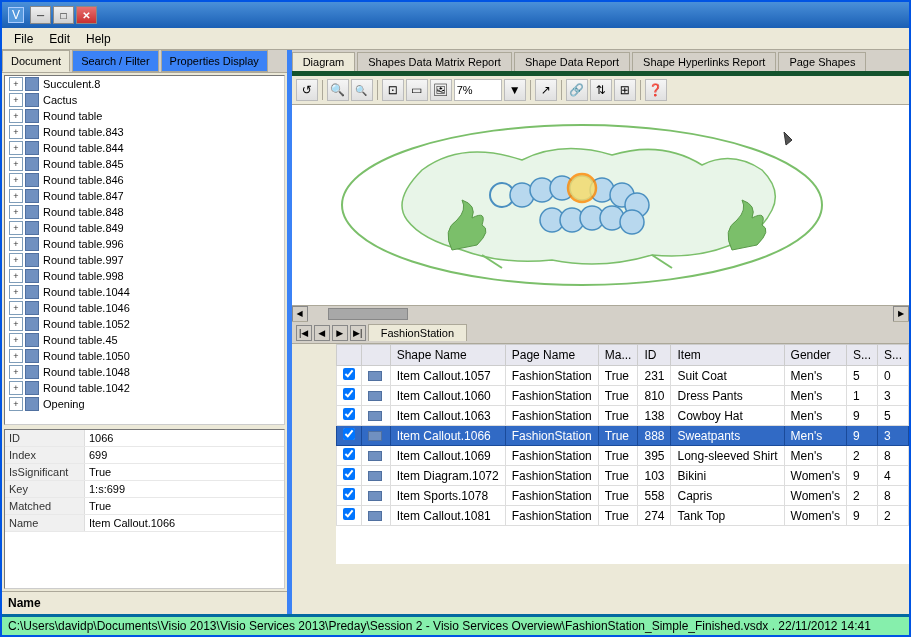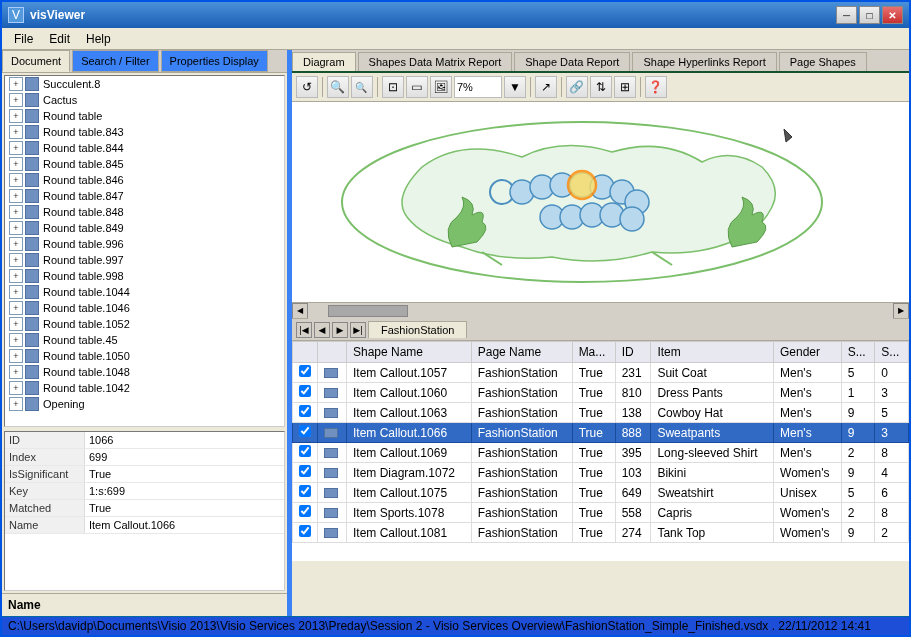--- a/index.html
+++ b/index.html
@@ -33,68 +33,67 @@
 
     .properties-area { height: 160px; border: 1px inset #ccc; margin: 2px; overflow-y: auto; background: white; }
     .prop-row { display: flex; border-bottom: 1px solid #e8e8e8; }
     .prop-key { width: 80px; padding: 2px 4px; background: #f0f0f0; border-right: 1px solid #ddd; font-size: 11px; color: #333; flex-shrink: 0; }
     .prop-val { padding: 2px 4px; font-size: 11px; color: #000; }
 
     .prop-name-section { padding: 4px 6px; font-weight: bold; font-size: 12px; background: #ece9d8; border-top: 1px solid #aca899; }
 
     
     .right-panel { flex: 1; display: flex; flex-direction: column; }
-    .right-tabs { display: flex; border-bottom: 2px solid #14532d; background: #d4d0c8; padding-top: 2px; }
+    .right-tabs { display: flex; border-bottom: 5px solid #14532d; background: #d4d0c8; padding-top: 2px; }
     .right-tab { padding: 3px 10px; cursor: pointer; border: 1px solid #aca899; background: #d4d0c8; font-size: 11px; margin-right: 2px; border-bottom: none; }
     .right-tab.active { background: #ece9d8; }
 
     .toolbar { background: #ece9d8; display: flex; align-items: center; padding: 3px 4px; gap: 2px; border-bottom: 1px solid #aca899; }
     .tb-btn { width: 22px; height: 22px; background: linear-gradient(to bottom, #f5f5f5, #e0e0e0); border: 1px solid #bbb; display: flex; align-items: center; justify-content: center; cursor: pointer; font-size: 12px; }
     .tb-sep { width: 1px; height: 20px; background: #aca899; margin: 0 2px; }
     .zoom-combo { width: 48px; height: 22px; border: 1px solid #bbb; font-size: 11px; padding: 0 2px; }
 
     .diagram-area { flex: 1; background: white; overflow: hidden; position: relative; }
 
     
     .page-tabs-bar { background: #d4d0c8; display: flex; align-items: center; padding: 2px 4px; border-top: 1px solid #aca899; border-bottom: 1px solid #aca899; }
     .page-nav-btn { width: 16px; height: 16px; background: #d4d0c8; border: 1px solid #888; display: flex; align-items: center; justify-content: center; cursor: pointer; font-size: 9px; margin-right: 2px; }
     .page-tab { padding: 2px 12px; background: #ece9d8; border: 1px solid #aca899; cursor: pointer; font-size: 11px; border-bottom: none; }
 
     
-    .data-table-area { flex: 1; overflow-y: auto; background: white; }
+    .data-table-area { flex: 1; overflow-y: auto; background: white; margin-left: 44px; }
     .data-table { width: 100%; border-collapse: collapse; font-size: 11px; }
     .data-table th { background: #e8e8f0; border: 1px solid #ccc; padding: 3px 6px; text-align: left; position: sticky; top: 0; z-index: 1; font-weight: normal; white-space: nowrap; }
     .data-table td { border: 1px solid #ddd; padding: 2px 6px; white-space: nowrap; }
     .data-table tr.selected { background: #316ac5; color: white; }
     .data-table tr.selected td { border-color: #1a4a9a; }
     .row-check { width: 12px; height: 12px; }
     .row-icon { width: 14px; height: 10px; background: #7090c0; border: 1px solid #5070a0; display: inline-block; margin-right: 2px; vertical-align: middle; }
 
     
     ::-webkit-scrollbar { width: 16px; }
     ::-webkit-scrollbar-track { background: #d4d0c8; }
     ::-webkit-scrollbar-thumb { background: #a8a8a8; border: 1px solid #888; }
 
-    .status-bar { background: #1d4ed8; border-top: 1px solid #0369a1; padding: 2px 6px; font-size: 11px; display: flex; align-items: center; }
+    .status-bar { background: #86efac; border-top: 3px solid #0369a1; padding: 2px 6px; font-size: 11px; display: flex; align-items: center; }
 
     .horizontal-scroll { background: #d4d0c8; height: 16px; display: flex; align-items: center; border-top: 1px solid #aca899; }
     .h-scroll-btn { width: 16px; height: 16px; background: #d4d0c8; border: 1px solid #888; display: flex; align-items: center; justify-content: center; font-size: 8px; cursor: pointer; }
     .h-scroll-track { flex: 1; height: 16px; background: #d4d0c8; position: relative; }
     .h-scroll-thumb { position: absolute; left: 20px; top: 2px; width: 80px; height: 12px; background: #a8a8a8; border: 1px solid #888; }
   </style>
 </head>
 <body>
 
 <div class="window">
 
   <div class="title-bar">
     <div class="title-bar-icon">
       <span>V</span>
     </div>
-    <span class="title-bar-text">visViewer</span>
     <div class="title-bar-buttons">
       <div class="title-bar-btn">─</div>
       <div class="title-bar-btn">□</div>
       <div class="title-bar-btn close">✕</div>
     </div>
   </div>
 
   <div class="menu-bar">
     <span class="menu-item">File</span>
     <span class="menu-item">Edit</span>
@@ -412,32 +411,20 @@
     <td>True</td>
     <td>103</td>
     <td>Bikini</td>
     <td>Women's</td>
     <td>9</td>
     <td>4</td>
   </tr>
               <tr>
     <td><input type="checkbox" class="row-check" checked="" style=""></td>
     <td><span class="row-icon"></span></td>
-    <td>Item Callout.1075</td>
-    <td>FashionStation</td>
-    <td>True</td>
-    <td>649</td>
-    <td>Sweatshirt</td>
-    <td>Unisex</td>
-    <td>5</td>
-    <td>6</td>
-  </tr>
-              <tr>
-    <td><input type="checkbox" class="row-check" checked="" style=""></td>
-    <td><span class="row-icon"></span></td>
     <td>Item Sports.1078</td>
     <td>FashionStation</td>
     <td>True</td>
     <td>558</td>
     <td>Capris</td>
     <td>Women's</td>
     <td>2</td>
     <td>8</td>
   </tr>
               <tr>

